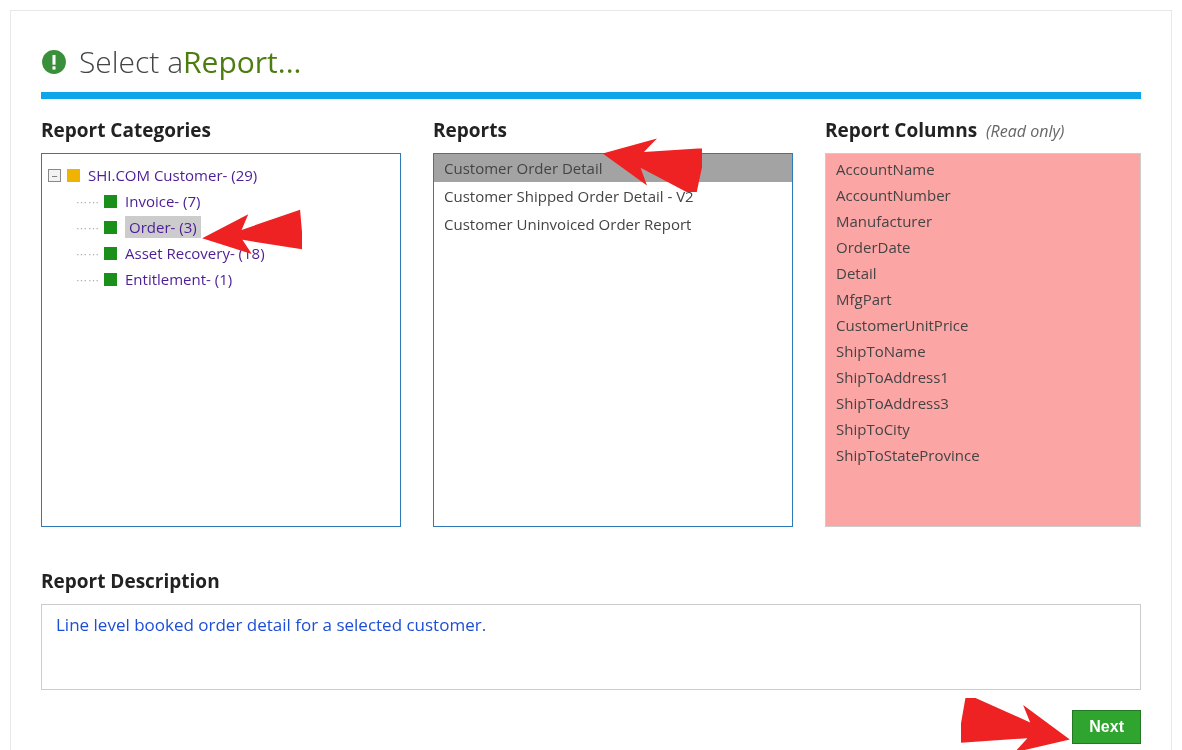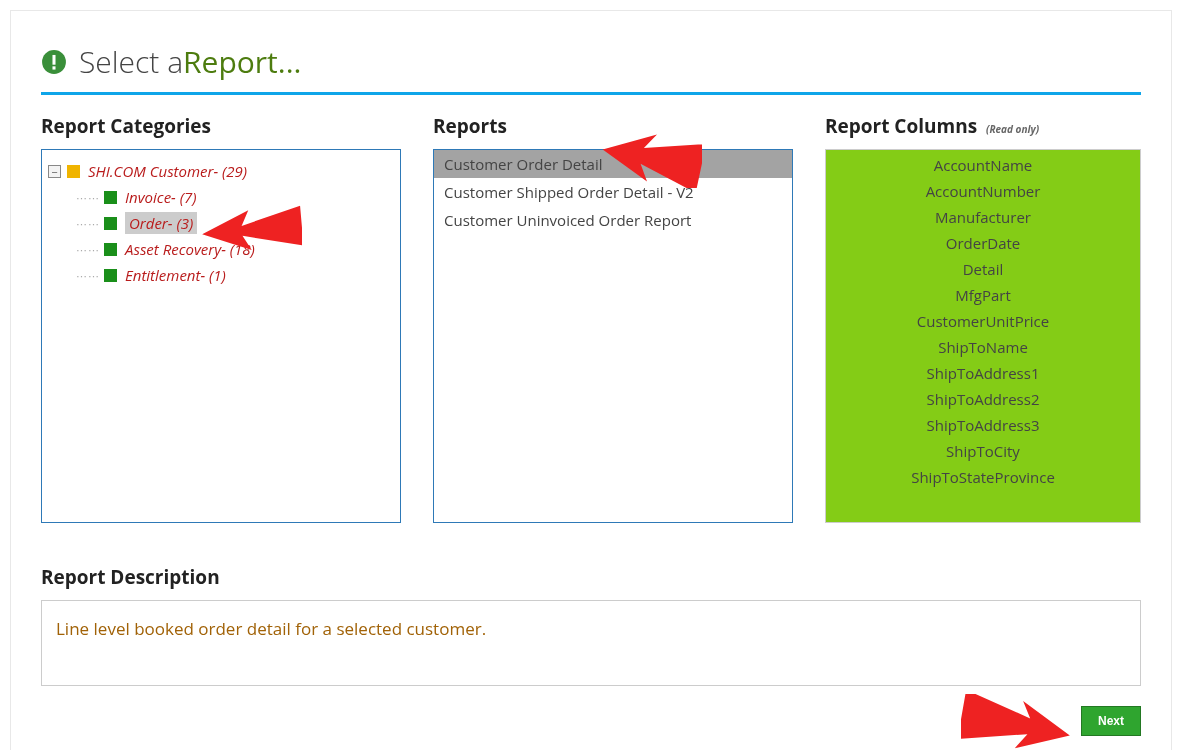--- a/index.html
+++ b/index.html
@@ -19,66 +19,65 @@
   }
 
   .page-title {
     display: flex;
     align-items: center;
     font-size: 30px;
     font-weight: 300;
     color: #444;
     margin: 0 0 10px 0;
     padding-bottom: 10px;
-    border-bottom: 3px solid #0ea5e9;
+    border-bottom: 7px solid #0ea5e9;
   }
   .page-title .icon {
     width: 26px; height: 26px; margin-right: 12px;
     display: inline-flex; align-items: center; justify-content: center;
   }
   .page-title .icon svg circle { fill: #3a8f3a; }
   .page-title .green { color: #4d7c0f; font-weight: 400; }
 
   .columns {
     display: flex;
     gap: 32px;
     margin-top: 18px;
   }
   .col-title {
     font-size: 19px;
     font-weight: 700;
     color: #222;
     margin-bottom: 10px;
   }
   .col-title .readonly {
-    font-size: 10px;
-    font-weight: 700;
+    font-size: 16px;
+    font-weight: 400;
     font-style: italic;
     color: #666;
     margin-left: 4px;
   }
 
   .col-cat  { flex: 0 0 360px; }
   .col-rep  { flex: 0 0 360px; }
   .col-cols { flex: 1 1 auto; }
 
   .panel {
     border: 1px solid #2e79b7;
     height: 374px;
     font-size: 15px;
     color: #333;
     position: relative;
     background: #fff;
   }
   .panel.cols {
     border: 1px solid #ccc;
-    background: #84cc16;
+    background: #fca5a5;
     overflow-y: scroll;
     padding: 2px 0;
-    text-align: center;
   }
   .panel.cols .col-item {
     padding: 3px 10px;
     color: #444;
   }
 
   .report-item {
     padding: 4px 10px;
     color: #444;
     cursor: pointer;
@@ -109,51 +108,51 @@
     font-size: 11px; line-height: 1; color:#555;
     cursor: pointer;
   }
   .node-icon {
     width: 13px; height: 13px;
     margin-right: 8px;
     flex: 0 0 13px;
   }
   .node-icon.parent { background: #f0b400; }
   .node-icon.leaf   { background: #1a8f1a; }
-  .node-label { color:#b91c1c; cursor: pointer; font-style: italic; }
+  .node-label { color:#4c1d95; cursor: pointer; }
   .node-label.selected {
     background:#ccc;
     padding: 1px 4px;
   }
 
   .desc-title {
     font-size: 19px;
     font-weight: 700;
     color: #222;
     margin-top: 41px;
     margin-bottom: 10px;
   }
   .desc-box {
     border: 1px solid #ccc;
-    padding: 16px 14px 32px 14px;
+    padding: 8px 14px 32px 14px;
     font-size: 17px;
-    color: #a16207;
+    color: #1d4ed8;
     min-height: 86px;
   }
 
   .next-row {
     display: flex;
     justify-content: flex-end;
     margin-top: 20px;
   }
   .next-btn {
     background: #2fa52f;
     border: 1px solid #237823;
     color: #fff;
-    font-size: 12px;
+    font-size: 16px;
     font-weight: 600;
     padding: 7px 16px;
     cursor: pointer;
   }
 
   
   .arrow {
     position: absolute;
     pointer-events: none;
   }
@@ -246,21 +245,20 @@
       <div class="panel cols">
         <div class="col-item">AccountName</div>
         <div class="col-item">AccountNumber</div>
         <div class="col-item">Manufacturer</div>
         <div class="col-item">OrderDate</div>
         <div class="col-item">Detail</div>
         <div class="col-item">MfgPart</div>
         <div class="col-item">CustomerUnitPrice</div>
         <div class="col-item">ShipToName</div>
         <div class="col-item">ShipToAddress1</div>
-        <div class="col-item">ShipToAddress2</div>
         <div class="col-item">ShipToAddress3</div>
         <div class="col-item">ShipToCity</div>
         <div class="col-item">ShipToStateProvince</div>
       </div>
     </div>
 
   </div>
 
   <div class="desc-title">Report Description</div>
   <div class="desc-box">

